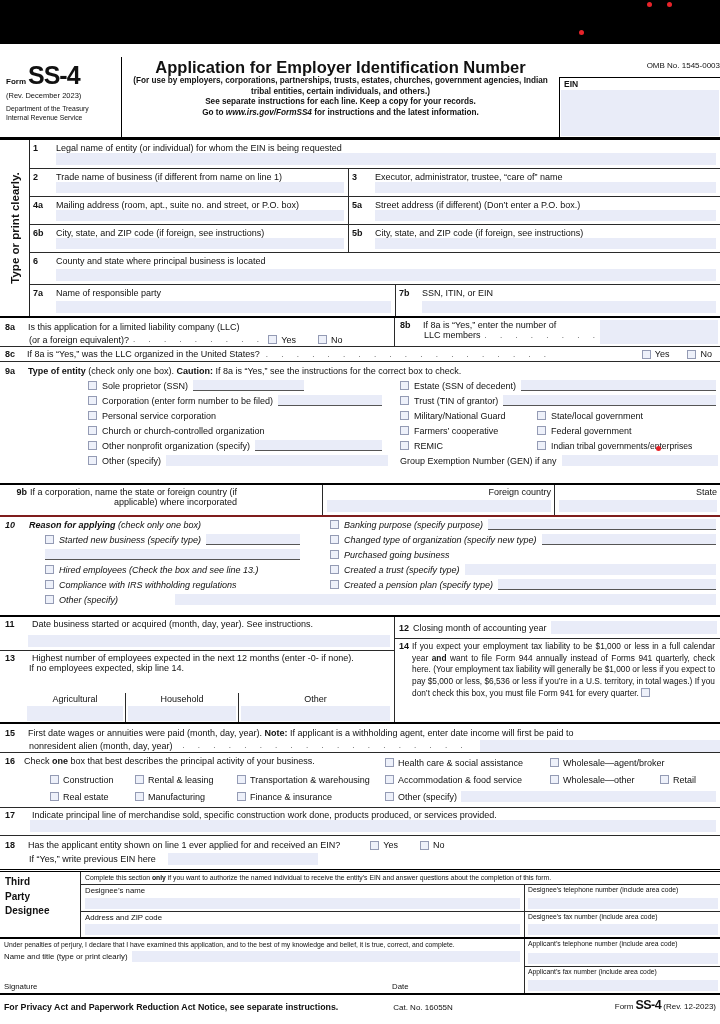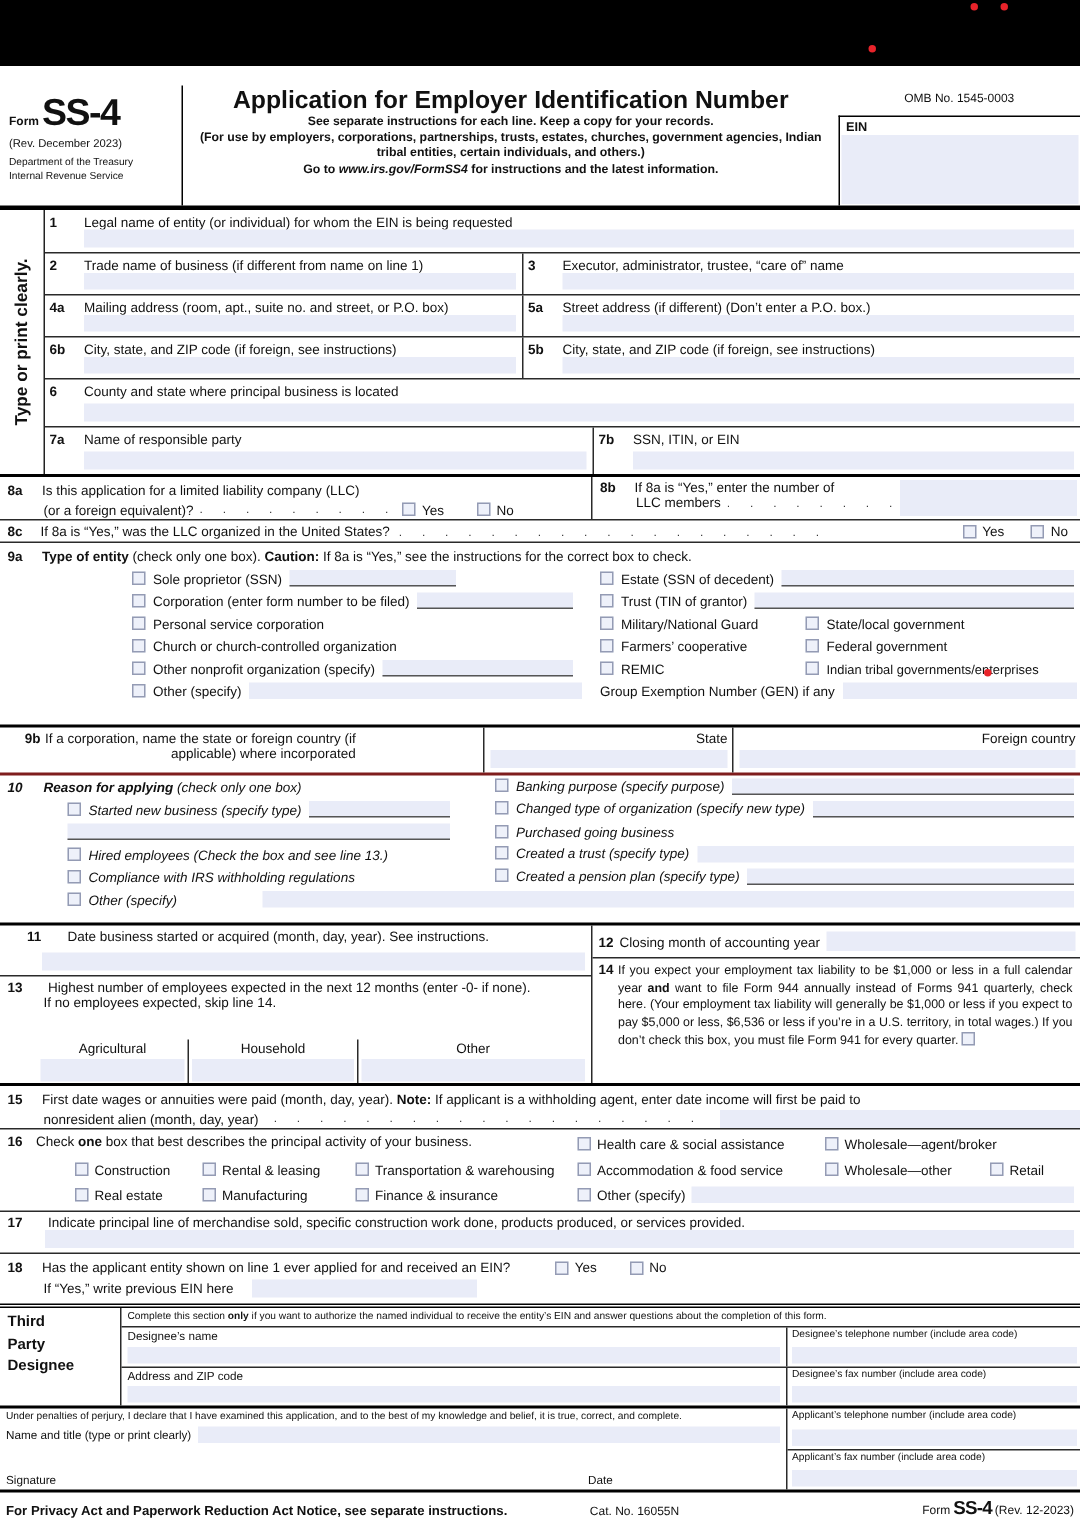--- a/index.html
+++ b/index.html
@@ -17,21 +17,21 @@
   .hdr { display: flex; margin-top: 13px; border-bottom: 3px solid #000; height: 83px; }
   .hdr-left { width: 122px; border-right: 1.5px solid #000; padding: 4px 3px 0 6px; }
   .formword { font-size: 8px; font-weight: bold; }
   .formnum  { font-size: 25px; font-weight: bold; letter-spacing: -1px; }
   .rev  { font-size: 7.5px; margin-top: 1px; }
   .dept { font-size: 6.8px; margin-top: 5px; line-height: 1.3; }
   .hdr-mid { flex: 1; text-align: center; padding: 1px 8px 0 8px; }
   .title { font-size: 16.5px; font-weight: bold; line-height: 1.1; }
   .sub { font-size: 8.2px; font-weight: bold; line-height: 1.3; }
   .hdr-right { width: 161px; display: flex; flex-direction: column; }
-  .omb { font-size: 8px; text-align: center; padding-top: 4px; height: 20px; }
+  .omb { font-size: 8px; text-align: right; padding-top: 4px; height: 20px; }
   .einbox { flex: 1; border-top: 1.5px solid #000; border-left: 1.5px solid #000; display: flex; flex-direction: column; }
   .einlab { font-size: 8.5px; font-weight: bold; padding: 1px 0 1px 4px; }
   .einfill { flex: 1; background: var(--blue); margin: 0 1px 1px 1px; }
 
   :root { --blue: #e9ecf8; --bd: #2a2a2a; }
 
   .num { font-weight: bold; font-size: 9px; flex: none; }
   .lab { font-size: 9px; }
   .small { font-size: 6.8px; }
   .cb { display: inline-block; width: 9px; height: 9px; border: 1px solid #949bb4; background: #eef1fa; flex: none; vertical-align: -1px; }
@@ -73,21 +73,21 @@
   .c9b1 { width: 322px; padding: 2px 4px 0 3px; display: flex; gap: 3px; }
   .c9b2 { width: 166px; }
   .c9b3 { flex: 1; }
   .c9bx { border-left: 1px solid var(--bd); display: flex; flex-direction: column; justify-content: space-between; padding: 2px 3px 3px 4px; }
   .c9bx .strip { height: 12px; margin-left: 0; }
 
   .s10 { border-top: 2px solid #7f1d1d; height: 100px; font-style: italic; }
   .l10 { display: flex; align-items: center; height: 15px; }
   .l10L { width: 320px; display: flex; align-items: center; gap: 5px; flex: none; }
   .pl45 { padding-left: 45px; }
-  .l10R { flex: 1; display: flex; gap: 5px; padding-left: 10px; }
+  .l10R { flex: 1; display: flex; align-items: center; gap: 5px; padding-left: 10px; }
 
   .blk1114 { border-top: 2px solid #000; display: flex; height: 107px; }
   .c1113 { width: 395px; border-right: 1px solid var(--bd); display: flex; flex-direction: column; }
   .r11 { height: 33px; display: flex; flex-direction: column; justify-content: space-between; padding: 2px 4px 3px 0; }
   .r11 .strip { height: 12px; margin-left: 28px; }
   .r13 { border-top: 1px solid var(--bd); flex: 1; display: flex; flex-direction: column; padding-top: 2px; }
   .cols13 { margin-top: auto; display: flex; height: 29px; margin-left: 25px; }
   .col13 { display: flex; flex-direction: column; }
   .col13 + .col13 { border-left: 1px solid var(--bd); }
   .col13 .h { font-size: 9px; text-align: center; padding: 1px 0 2px 0; }
@@ -166,22 +166,22 @@
         <span class="formnum">SS-4</span>
       </div>
       <div class="rev">(Rev. December 2023)</div>
       <div class="dept">
         <div>Department of the Treasury</div>
         <div>Internal Revenue Service</div>
       </div>
     </div>
     <div class="hdr-mid">
       <div class="title">Application for Employer Identification Number</div>
+      <div class="sub">(For use by employers, corporations, partnerships, trusts, estates, churches, government agencies, Indian tribal entities, certain individuals, and others.)</div>
       <div class="sub">See separate instructions for each line. Keep a copy for your records.</div>
-      <div class="sub">(For use by employers, corporations, partnerships, trusts, estates, churches, government agencies, Indian tribal entities, certain individuals, and others.)</div>
       <div class="sub"><span>Go to </span><span class="i">www.irs.gov/FormSS4</span><span> for instructions and the latest information.</span></div>
     </div>
     <div class="hdr-right">
       <div class="omb">OMB No. 1545-0003</div>
       <div class="einbox">
         <div class="einlab">EIN</div>
         <div class="einfill"></div>
       </div>
     </div>
   </div>
@@ -399,26 +399,26 @@
           <span class="strip iu" style="flex:1;margin-right:2px"></span>
         </div>
     </div>
   </div>
 
   <div class="row9b">
     <div class="c9b1">
       <span class="num n2">9b</span>
       <span class="lab"><span>If a corporation, name the state or foreign country (if</span><br><span>applicable) where incorporated</span></span>
     </div>
+    <div class="c9bx c9b3">
+      <span class="lab">Foreign country</span>
+      <div class="strip"></div>
+    </div>
     <div class="c9bx c9b2">
       <span class="lab">State</span>
-      <div class="strip"></div>
-    </div>
-    <div class="c9bx c9b3">
-      <span class="lab">Foreign country</span>
       <div class="strip"></div>
     </div>
   </div>
 
   <div class="s10">
     <div class="l10">
       <div class="l10L">
           <span class="num n2">10</span>
           <span class="lab"><span class="b">Reason for applying</span><span> (check only one box)</span></span>
         </div>
@@ -478,21 +478,21 @@
         </div>
       <div class="l10R" style="padding-left:0">
           <span class="strip iu" style="flex:1;margin-right:4px"></span>
         </div>
     </div>
   </div>
 
   <div class="blk1114">
     <div class="c1113">
       <div class="r11">
-        <div class="cl" style="padding-left:18px">
+        <div class="cl" style="padding-left:5px">
             <span class="num" style="min-width:24px">11</span>
             <span class="lab">Date business started or acquired (month, day, year). See instructions.</span>
           </div>
         <div class="strip"></div>
       </div>
       <div class="r13">
         <div class="cl" style="padding-left:5px">
             <span class="num" style="min-width:24px">13</span>
             <span class="lab">Highest number of employees expected in the next 12 months (enter -0- if none).</span>
           </div>

